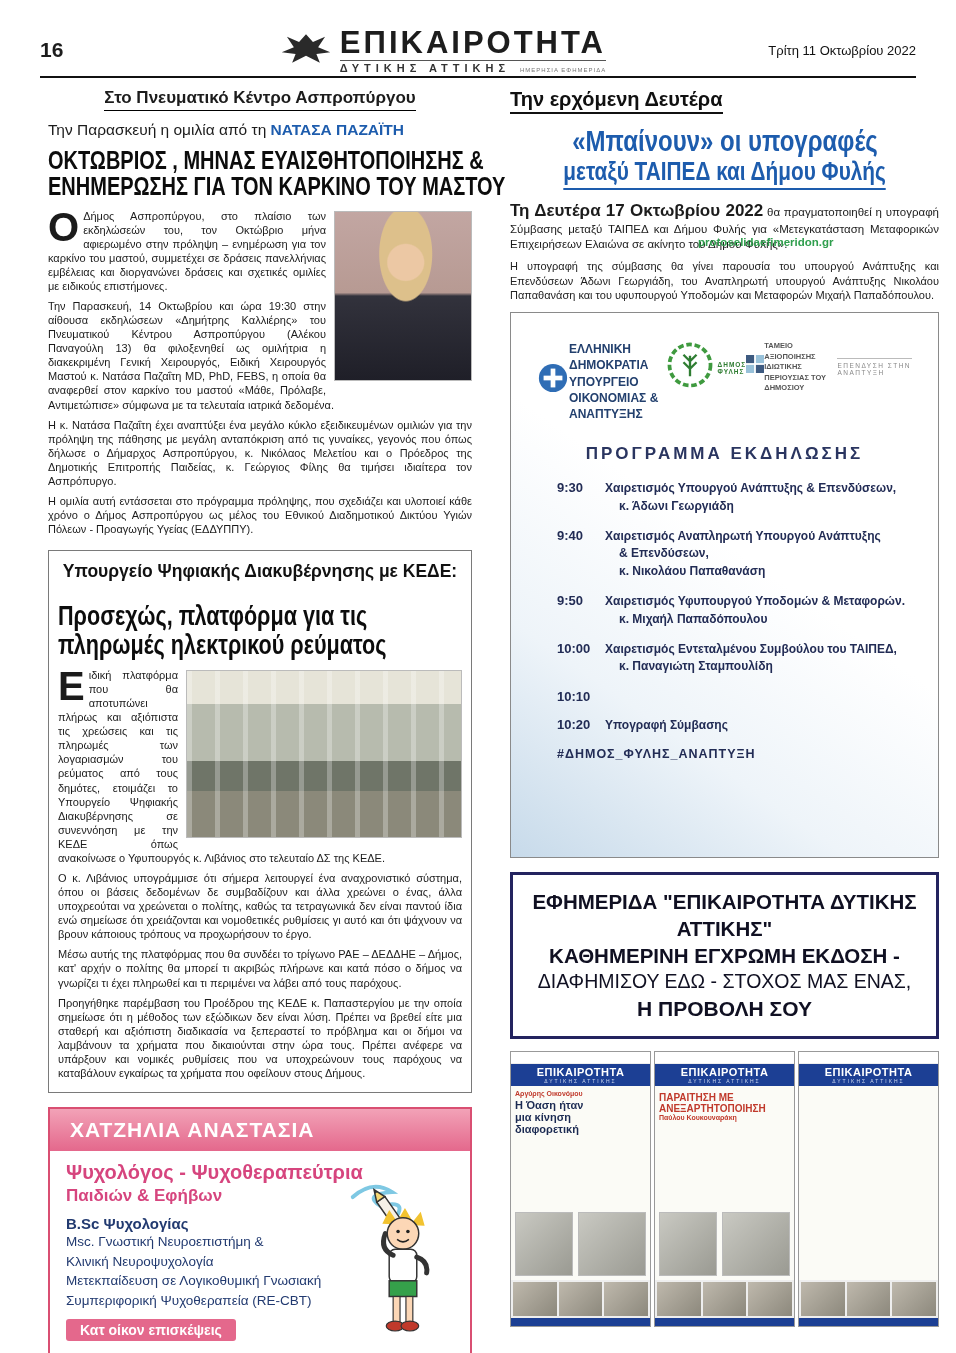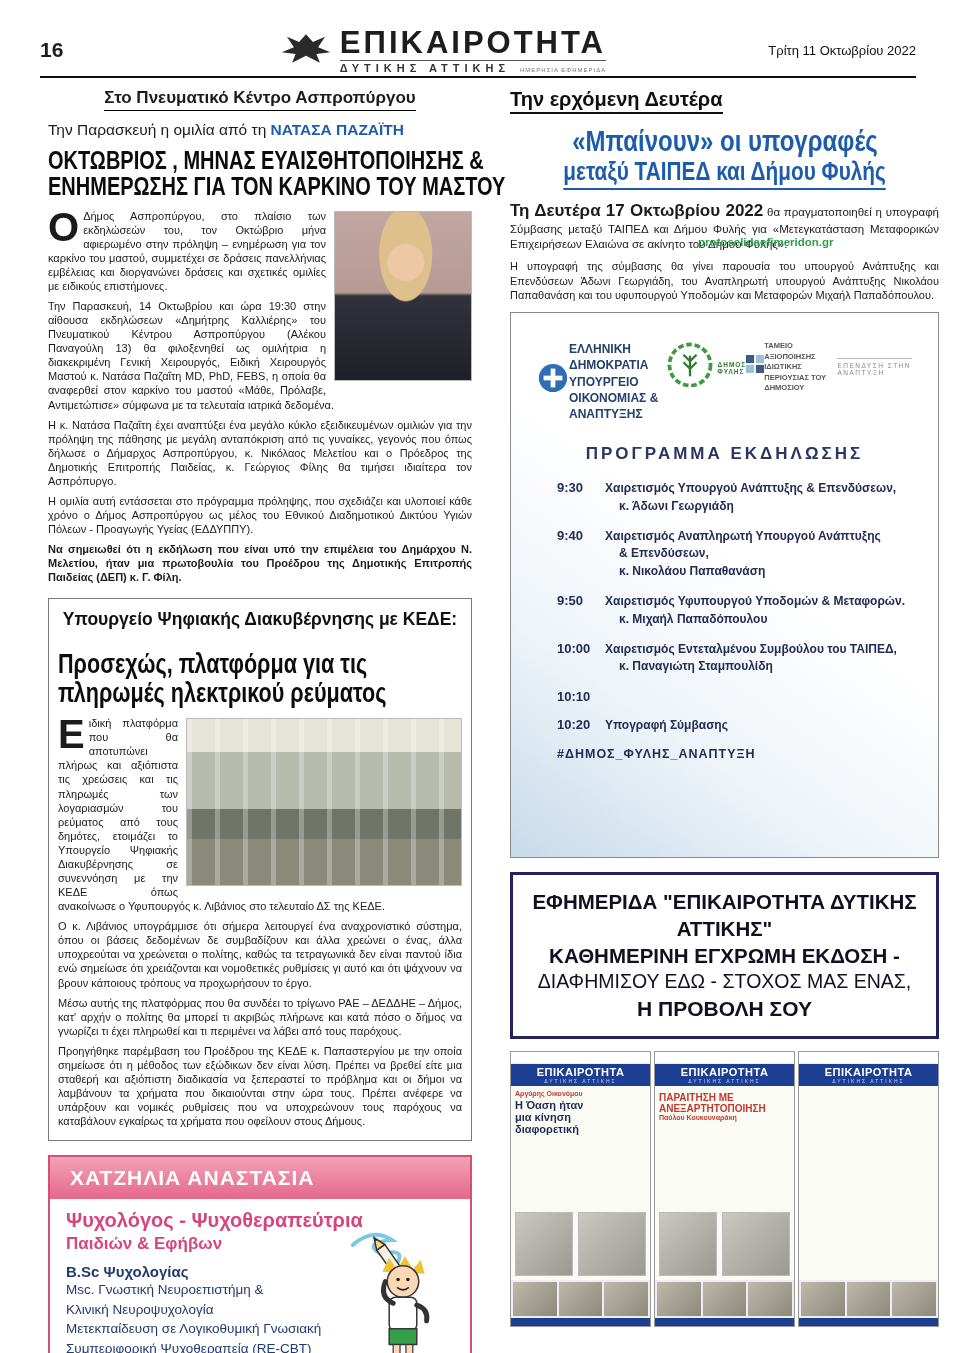--- a/index.html
+++ b/index.html
@@ -155,21 +155,20 @@
         <div><span class="cond">ΕΝΗΜΕΡΩΣΗΣ ΓΙΑ ΤΟΝ ΚΑΡΚΙΝΟ ΤΟΥ ΜΑΣΤΟΥ</span></div>
       </div>
       <div class="bodytext">
         <div class="photo-woman"></div>
         <p>
           <span class="dropcap">Ο</span><span>Δήμος Ασπροπύργου, στο πλαίσιο των εκδηλώσεών του, τον Οκτώβριο μήνα αφιερωμένο στην πρόληψη – ενημέρωση για τον καρκίνο του μαστού, συμμετέχει σε δράσεις πανελλήνιας εμβέλειας και διοργανώνει δράσεις και σχετικές ομιλίες με ειδικούς επιστήμονες.</span>
         </p>
         <p>Την Παρασκευή, 14 Οκτωβρίου και ώρα 19:30 στην αίθουσα εκδηλώσεων «Δημήτρης Καλλιέρης» του Πνευματικού Κέντρου Ασπροπύργου (Αλέκου Παναγούλη 13) θα φιλοξενηθεί ως ομιλήτρια η διακεκριμένη Γενική Χειρουργός, Ειδική Χειρουργός Μαστού κ. Νατάσα Παζαΐτη MD, PhD, FEBS, η οποία θα αναφερθεί στον καρκίνο του μαστού «Μάθε, Πρόλαβε, Αντιμετώπισε» σύμφωνα με τα τελευταία ιατρικά δεδομένα.</p>
         <p>Η κ. Νατάσα Παζαΐτη έχει αναπτύξει ένα μεγάλο κύκλο εξειδικευμένων ομιλιών για την πρόληψη της πάθησης με μεγάλη ανταπόκριση από τις γυναίκες, γεγονός που όπως δήλωσε ο Δήμαρχος Ασπροπύργου, κ. Νικόλαος Μελετίου και ο Πρόεδρος της Δημοτικής Επιτροπής Παιδείας, κ. Γεώργιος Φίλης θα τιμήσει ιδιαίτερα τον Ασπρόπυργο.</p>
         <p>Η ομιλία αυτή εντάσσεται στο πρόγραμμα πρόληψης, που σχεδιάζει και υλοποιεί κάθε χρόνο ο Δήμος Ασπροπύργου ως μέλος του Εθνικού Διαδημοτικού Δικτύου Υγιών Πόλεων - Προαγωγής Υγείας (ΕΔΔΥΠΠΥ).</p>
-        <p class="p-bold">Να σημειωθεί ότι η εκδήλωση που είναι υπό την επιμέλεια του Δημάρχου Ν. Μελετίου, ήταν μια πρωτοβουλία του Προέδρου της Δημοτικής Επιτροπής Παιδείας (ΔΕΠ) κ. Γ. Φίλη.</p>
       </div>
     </div>
 
     <div class="a2-box">
       <div class="a2-kicker">Υπουργείο Ψηφιακής Διακυβέρνησης με ΚΕΔΕ:</div>
       <div class="a2-headline headline-cond">
         <div><span class="cond">Προσεχώς, πλατφόρμα για τις</span></div>
         <div><span class="cond">πληρωμές ηλεκτρικού ρεύματος</span></div>
       </div>
       <div class="bodytext">

